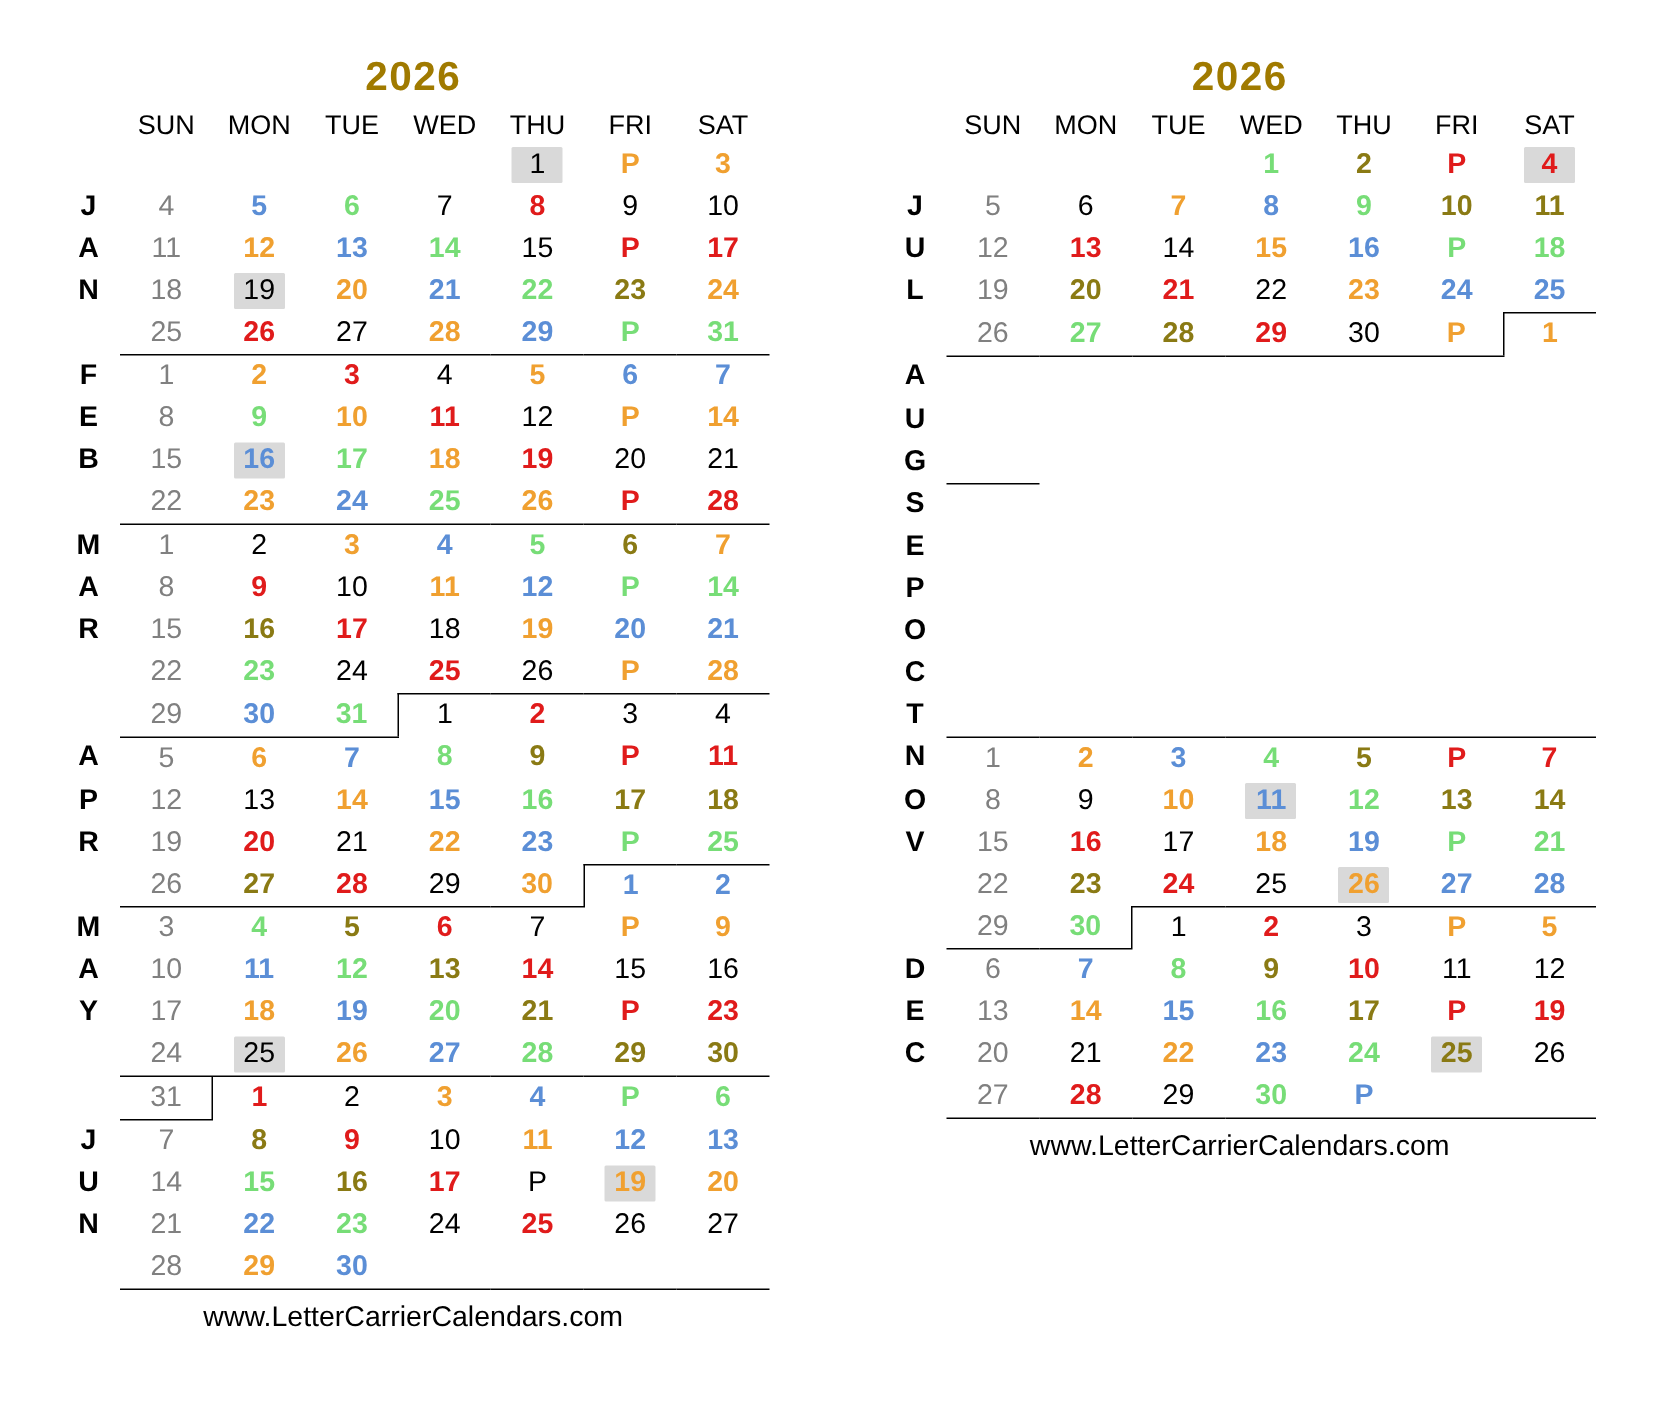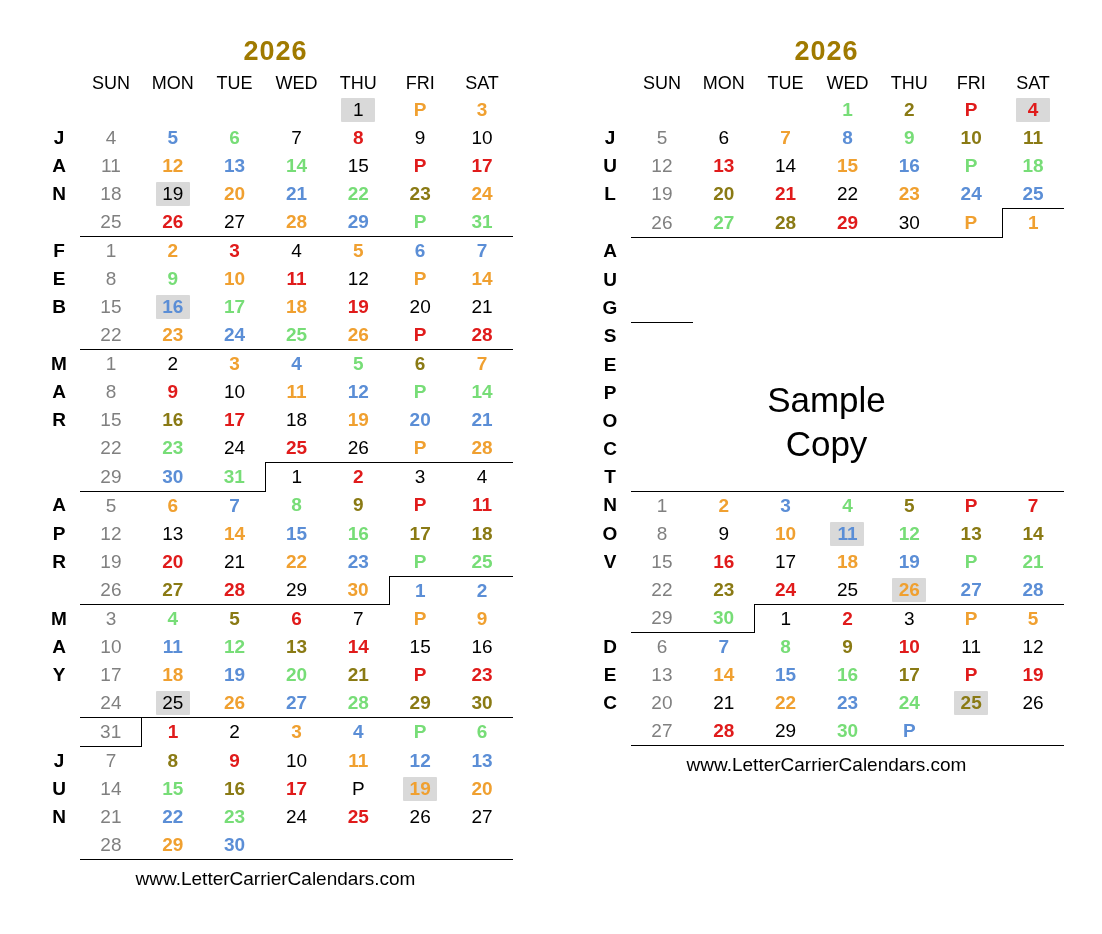--- a/index.html
+++ b/index.html
@@ -600,20 +600,16 @@
             <td class="cell" style="border-bottom: 1.4px solid rgb(0, 0, 0);"><span style="color: rgb(128, 128, 128);">27</span></td>
             <td class="cell" style="border-bottom: 1.4px solid rgb(0, 0, 0);"><span style="color: rgb(224, 27, 27); font-weight: bold;">28</span></td>
             <td class="cell" style="border-bottom: 1.4px solid rgb(0, 0, 0);"><span style="color: rgb(0, 0, 0);">29</span></td>
             <td class="cell" style="border-bottom: 1.4px solid rgb(0, 0, 0);"><span style="color: rgb(119, 221, 119); font-weight: bold;">30</span></td>
             <td class="cell" style="border-bottom: 1.4px solid rgb(0, 0, 0);"><span style="color: rgb(91, 142, 214); font-weight: bold;">P</span></td>
             <td class="cell" style="border-bottom: 1.4px solid rgb(0, 0, 0);"><span></span></td>
             <td class="cell" style="border-bottom: 1.4px solid rgb(0, 0, 0);"><span></span></td>
           </tr>
         </tbody>
     </table>
-    <div class="sample">
-      <div>Sample</div>
-      <div>Copy</div>
-    </div>
     <div class="footer">www.LetterCarrierCalendars.com</div>
   </div>
 
 </div>
 
 </body></html>

